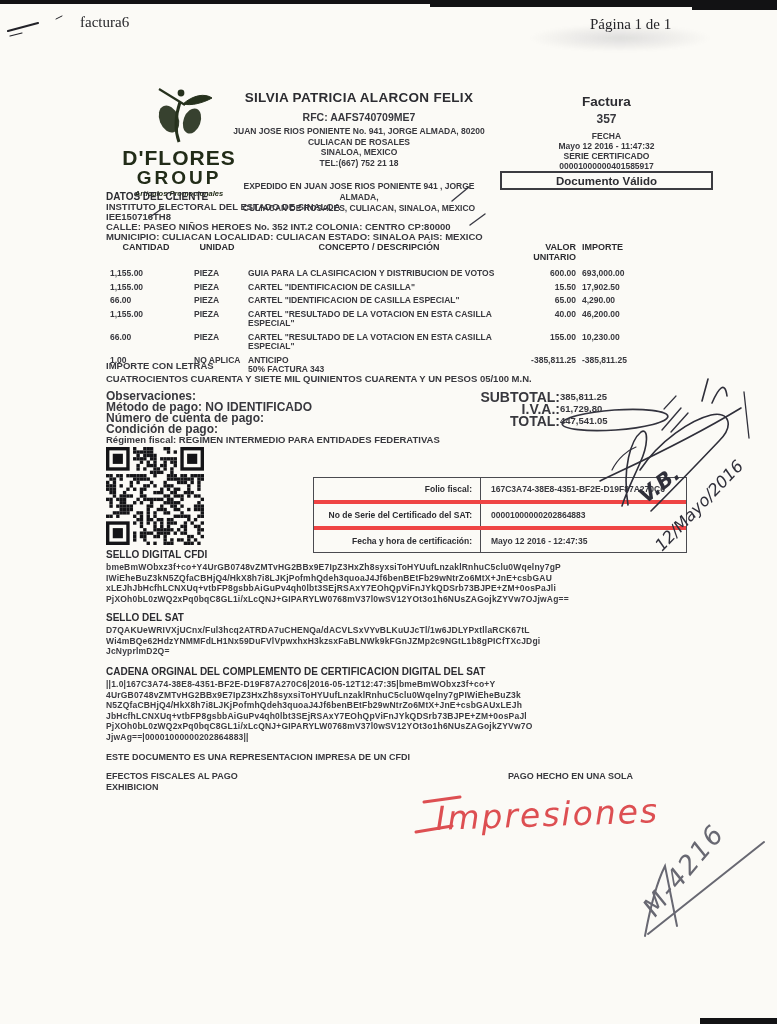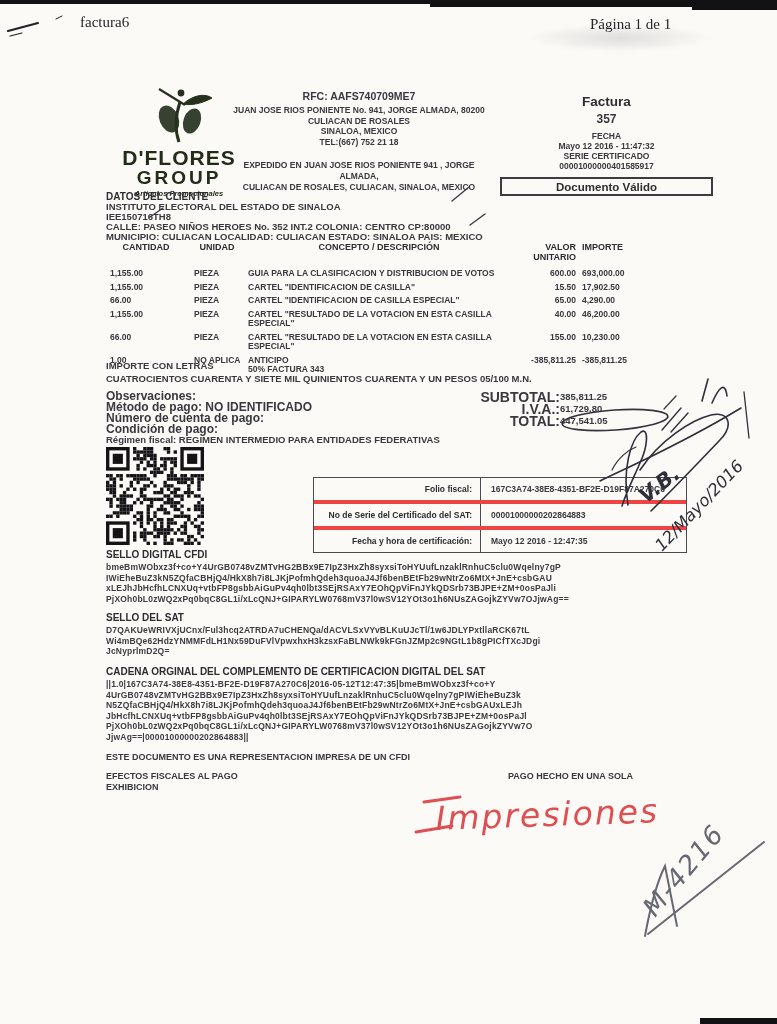--- a/index.html
+++ b/index.html
@@ -21,30 +21,30 @@
     filter:blur(1px);
   }
   
   .logo{left:114px;top:86px;width:130px;text-align:center;color:#222c18;}
   .logo-name{font-size:21px;font-weight:bold;letter-spacing:1px;line-height:20px;}
   .logo-group{font-size:19px;font-weight:bold;letter-spacing:3px;line-height:19px;}
   .logo-tag{font-size:7.5px;font-weight:bold;font-style:italic;margin-top:2px;}
   
   .vendor{left:224px;top:90px;width:270px;}
   .vendor-name{font-size:13.5px;letter-spacing:.3px;color:#2c2c31;}
-  .vendor-rfc{font-size:10.5px;margin-top:0;}
+  .vendor-rfc{font-size:10.5px;margin-top:6px;}
   .vendor-addr{font-size:8.5px;line-height:10.5px;margin-top:3px;}
   .vendor-exp{font-size:8.5px;line-height:11px;margin-top:13px;}
   
   .invhead{left:500px;top:94px;width:213px;}
   .inv-label{font-size:13.5px;color:#2c2c31;}
   .inv-num{font-size:12px;margin-top:3px;}
   .inv-small{font-size:8.5px;line-height:10px;}
   .inv-gap{margin-top:5px;}
-  .badge{margin-top:6px;border:2px solid #3b3b40;padding:2px 0 1px;font-size:11.5px;font-weight:bold;color:#2c2c31;}
+  .badge{border:2px solid #3b3b40;padding:2px 0 1px;font-size:11.5px;font-weight:bold;color:#2c2c31;}
   
   .client{left:106px;top:192px;width:540px;font-size:9.5px;line-height:10px;}
   .client-h{font-size:10px;color:#2c2c31;}
   
   .items{left:106px;top:243px;width:562px;display:grid;
     grid-template-columns:80px 62px 262px 72px 86px;
     row-gap:4px;font-size:8.5px;font-weight:bold;line-height:9.5px;}
   .items .h{font-size:9px;color:#2c2c31;margin-bottom:3px;}
   .c1{padding-left:4px;}
   .c2{padding-left:8px;}
@@ -96,20 +96,21 @@
       <ellipse cx="77" cy="35" rx="8.5" ry="13" transform="rotate(20 77 35)" stroke="none" opacity=".92"></ellipse>
       <path d="M65 16 C61 28 59 42 64 56" fill="none" stroke-width="3"></path>
     </g>
   </svg>
   <div class="logo-name">D'FLORES</div>
   <div class="logo-group">GROUP</div>
   <div class="logo-tag">Artículos Promocionales</div>
 </div>
 
 <div class="abs vendor ctr">
+  <div class="b vendor-name">SILVIA PATRICIA ALARCON FELIX</div>
   <div class="b vendor-rfc">RFC: AAFS740709ME7</div>
   <div class="b vendor-addr pre">JUAN JOSE RIOS PONIENTE No. 941, JORGE ALMADA, 80200
 CULIACAN DE ROSALES
 SINALOA, MEXICO
 TEL:(667) 752 21 18</div>
   <div class="b vendor-exp pre">EXPEDIDO EN JUAN JOSE RIOS PONIENTE 941 , JORGE ALMADA,
 CULIACAN DE ROSALES, CULIACAN, SINALOA, MEXICO</div>
 </div>
 
 <div class="abs invhead ctr">

